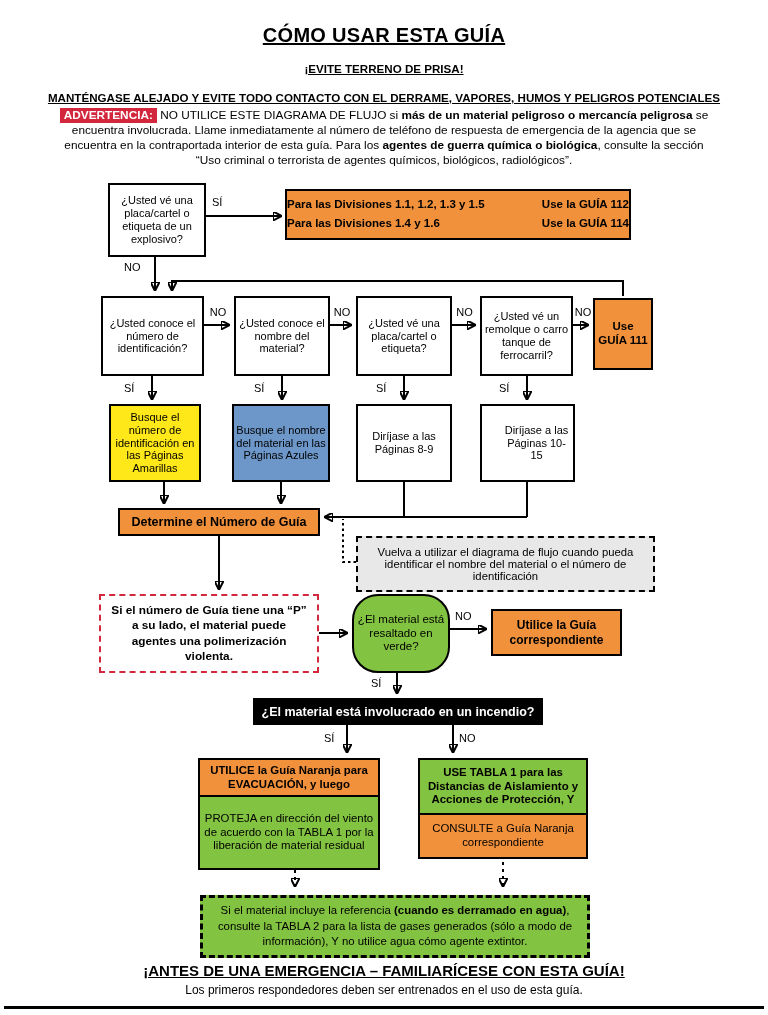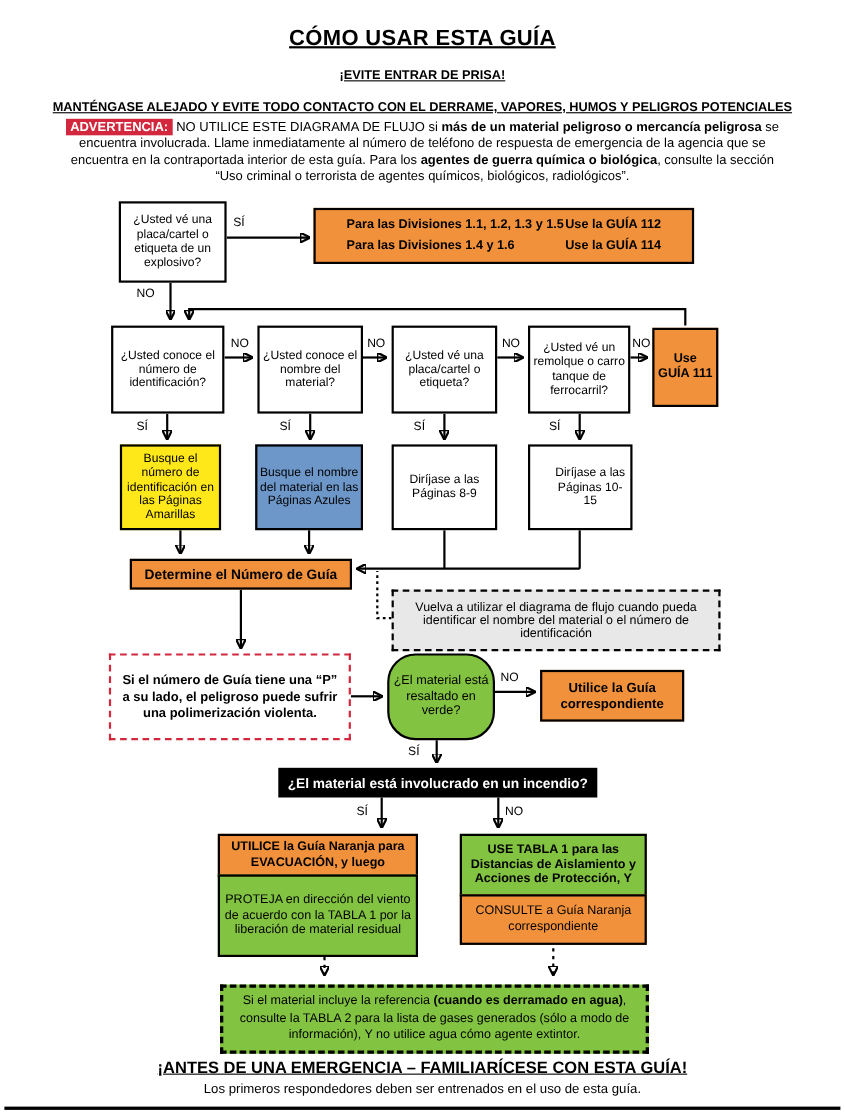--- a/index.html
+++ b/index.html
@@ -17,41 +17,41 @@
   .warn{
     left:54px;top:108px;width:660px;text-align:center;font-size:11.8px;line-height:15px;
   }
   .warn-label{background:var(--red);color:#fff;font-weight:bold;padding:0 4px 1px 4px;}
   .box{border:2px solid #000;background:#fff;font-size:11px;line-height:1.18;padding:2px;box-sizing:border-box;}
   .orange{background:var(--orange);}
   .green{background:var(--green);}
   .yellow{background:var(--yellow);}
   .blue{background:var(--blue);}
   .bold{font-weight:bold;}
-  .divbox{display:flex;flex-direction:column;justify-content:center;gap:5px;padding:4px 28px;font-size:11.5px;font-weight:bold;}
+  .divbox{display:flex;flex-direction:column;justify-content:center;gap:5px;padding:4px 0;font-size:11.5px;font-weight:bold;}
   .divrow{display:flex;justify-content:space-between;}
   .note-gray{background:var(--gray_note);border:2px dashed #000;font-size:11.3px;}
   .note-red{background:#fff;border:2px dashed var(--red);font-weight:bold;font-size:11.8px;}
   .note-green{background:var(--green);border:3px dashed #000;font-size:11.4px;line-height:1.35;padding:4px 10px;}
   .blackbar{background:#000;color:#fff;font-weight:bold;font-size:12.5px;}
   .lbl{position:absolute;font-size:11px;text-align:center;}
   .stack-seg{box-sizing:border-box;border:2px solid #000;display:flex;align-items:center;justify-content:center;text-align:center;font-size:11.4px;line-height:1.2;padding:2px 4px;}
   .footer-title{width:768px;left:0;text-align:center;font-size:15px;font-weight:bold;text-decoration:underline;}
   .footer-sub{width:768px;left:0;text-align:center;font-size:12px;}
   .hr{background:#000;}
   svg.connectors{position:absolute;left:0;top:0;pointer-events:none;}
   svg.connectors path{stroke:#000;stroke-width:2;fill:none;}
 </style>
 </head>
 <body>
 
 <div class="page">
 
   <div class="abs title">CÓMO USAR ESTA GUÍA</div>
-  <div class="abs rule" style="top:62px;">¡EVITE ENTRAR DE PRISA!</div>
+  <div class="abs rule" style="top:62px;">¡EVITE TERRENO DE PRISA!</div>
   <div class="abs rule" style="top:91px;">MANTÉNGASE ALEJADO Y EVITE TODO CONTACTO CON EL DERRAME, VAPORES, HUMOS Y PELIGROS POTENCIALES</div>
 
   <p class="abs warn" style="margin:0;"><span class="warn-label">ADVERTENCIA:</span><span> NO UTILICE ESTE DIAGRAMA DE FLUJO si </span><b>más de un material peligroso o mercancía peligrosa</b><span> se encuentra involucrada. Llame inmediatamente al número de teléfono de respuesta de emergencia de la agencia que se encuentra en la contraportada interior de esta guía. Para los </span><b>agentes de guerra química o biológica</b><span>, consulte la sección “Uso criminal o terrorista de agentes químicos, biológicos, radiológicos”.</span></p>
 
   <svg class="connectors" width="768" height="1015" viewBox="0 0 768 1015">
     <defs>
       <marker id="ah" markerWidth="9" markerHeight="9" refX="7" refY="4.5" orient="auto" markerUnits="userSpaceOnUse">
         <path d="M0,0 L9,4.5 L0,9 z" fill="#000" stroke="none"></path>
       </marker>
     </defs>
@@ -111,21 +111,21 @@
   <div class="lbl" style="left:499px;top:382px;">SÍ</div>
 
   <div class="abs box yellow ctr" style="left:109px;top:404px;width:92px;height:78px;">Busque el número de identificación en las Páginas Amarillas</div>
   <div class="abs box blue ctr" style="left:232px;top:404px;width:98px;height:78px;">Busque el nombre del material en las Páginas Azules</div>
   <div class="abs box ctr" style="left:356px;top:404px;width:96px;height:78px;">Diríjase a las Páginas 8-9</div>
   <div class="abs box ctr" style="left:480px;top:404px;width:95px;height:78px;padding-left:20px;">Diríjase a las Páginas 10-15</div>
 
   <div class="abs box orange ctr bold" style="left:118px;top:508px;width:202px;height:28px;font-size:12.5px;">Determine el Número de Guía</div>
   <div class="abs note-gray ctr" style="left:356px;top:536px;width:299px;height:56px;box-sizing:border-box;padding:2px 8px;">Vuelva a utilizar el diagrama de flujo cuando pueda identificar el nombre del material o el número de identificación</div>
 
-  <div class="abs note-red ctr" style="left:99px;top:594px;width:220px;height:79px;box-sizing:border-box;padding:2px 8px;line-height:1.3;">Si el número de Guía tiene una “P” a su lado, el peligroso puede sufrir una polimerización violenta.</div>
+  <div class="abs note-red ctr" style="left:99px;top:594px;width:220px;height:79px;box-sizing:border-box;padding:2px 8px;line-height:1.3;">Si el número de Guía tiene una “P” a su lado, el material puede agentes una polimerización violenta.</div>
   <div class="abs box green ctr" style="left:352px;top:594px;width:98px;height:79px;font-size:11.5px;border-radius:26px;">¿El material está resaltado en verde?</div>
   <div class="abs box orange ctr bold" style="left:491px;top:609px;width:131px;height:47px;font-size:12px;">Utilice la Guía correspondiente</div>
   <div class="lbl" style="left:455px;top:610px;">NO</div>
   <div class="lbl" style="left:371px;top:677px;">SÍ</div>
 
   <div class="abs blackbar ctr" style="left:253px;top:698px;width:290px;height:27px;">¿El material está involucrado en un incendio?</div>
   <div class="lbl" style="left:324px;top:732px;">SÍ</div>
   <div class="lbl" style="left:459px;top:732px;">NO</div>
 
   <div class="abs" style="left:198px;top:758px;width:182px;">

